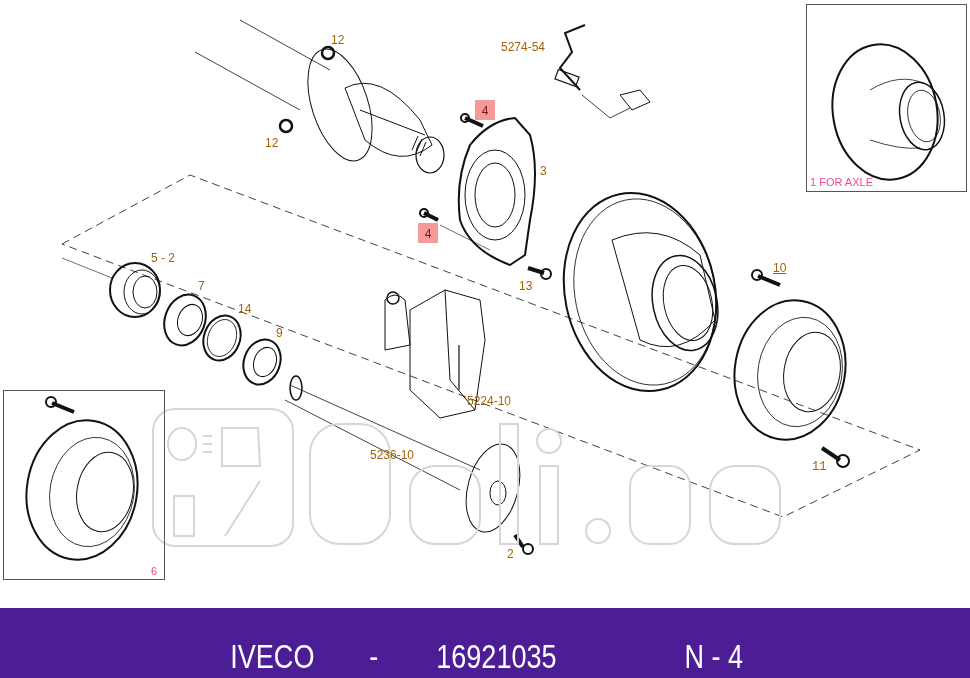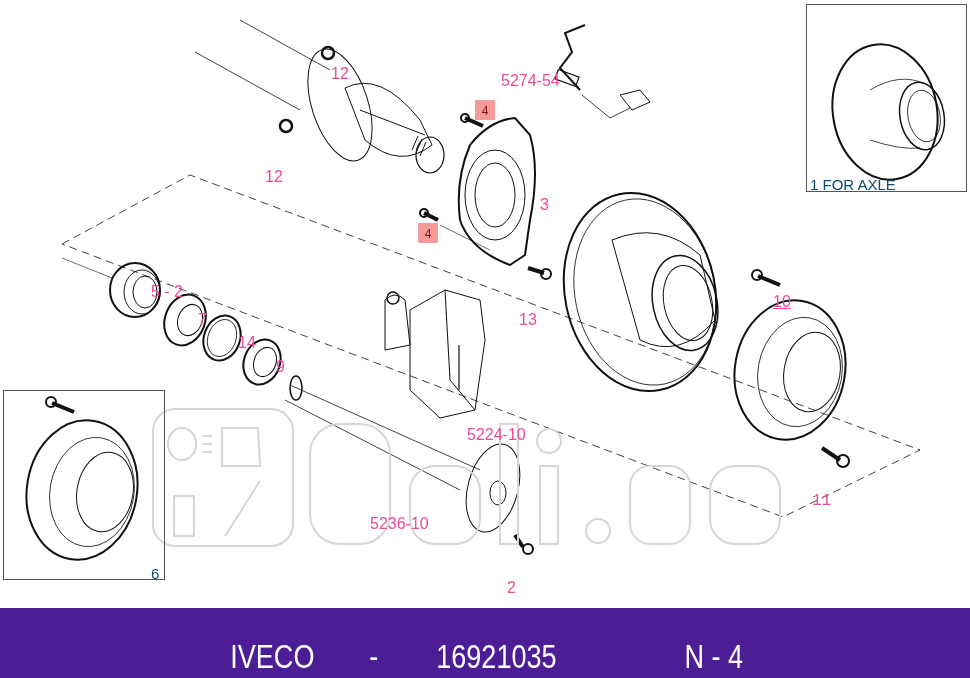--- a/index.html
+++ b/index.html
@@ -1,22 +1,22 @@
 <!DOCTYPE html>
 <html><head>
 <meta charset="utf-8">
 <style>
   html, body { margin:0; padding:0; background:#fff; }
   body { width:970px; height:678px; position:relative; overflow:hidden; font-family:"Liberation Sans", sans-serif; }
   #diagram { position:absolute; left:0; top:0; width:970px; height:580px; background:#fff; }
   #diagram svg { position:absolute; left:0; top:0; }
-  .lbl { position:absolute; font-family:"Liberation Sans", sans-serif; font-size:16px; color:#ec4899; white-space:nowrap; line-height:1;margin-top:32px; }
+  .lbl { position:absolute; font-family:"Liberation Sans", sans-serif; font-size:12px; color:#a16207; white-space:nowrap; line-height:1; }
   .hl { position:absolute; background:#f49a9a; color:#8a1010; font-size:12px; width:20px; height:20px; line-height:22px; text-align:center; font-family:"Liberation Sans", sans-serif; }
   .inset { position:absolute; border:1px solid #555; background:transparent; }
-  .inset-label { position:absolute; font-size:15px; color:#0c4a6e; }
+  .inset-label { position:absolute; font-size:11px; color:#ec4899; }
   #footer { position:absolute; left:0; top:608px; width:970px; height:97px; background:#4c1d95; color:#fff; display:flex; align-items:center; justify-content:center;gap:35px; }
   #footer .part { font-family:"Liberation Sans", sans-serif; font-size:33px; letter-spacing:0px; transform:scaleX(0.82); display:inline-block; }
   #footer .gap { display:inline-block; width:38px; }
   .wm { position:absolute; }
 </style>
 </head>
 <body>
 
 <div id="diagram">
   <svg width="970" height="580" viewBox="0 0 970 580">
@@ -143,21 +143,21 @@
   <div class="lbl" style="left:265px;top:137px;">12</div>
   <div class="lbl" style="left:501px;top:41px;">5274-54</div>
   <div class="lbl" style="left:540px;top:165px;">3</div>
   <div class="lbl" style="left:151px;top:252px;">5 - 2</div>
   <div class="lbl" style="left:198px;top:280px;">7</div>
   <div class="lbl" style="left:238px;top:303px;">14</div>
   <div class="lbl" style="left:276px;top:327px;">9</div>
   <div class="lbl" style="left:519px;top:280px;">13</div>
   <div class="lbl" style="left:773px;top:262px;text-decoration:underline;">10</div>
   <div class="lbl" style="left:467px;top:395px;">5224-10</div>
-  <div class="lbl" style="left:330px;top:484px;padding-left:40px;">5236-10</div>
+  <div class="lbl" style="left:330px;top:449px;padding-left:40px;">5236-10</div>
   <div class="lbl" style="left:812px;top:461px;font-family:Liberation Mono, monospace;">11</div>
   <div class="lbl" style="left:507px;top:548px;">2</div>
 
   <div class="hl" style="left:475px;top:100px;">4</div>
   <div class="hl" style="left:418px;top:223px;">4</div>
 </div>
 
 <div id="footer">
   <span class="part">IVECO</span>
   <span class="part">&nbsp;<span>-</span>&nbsp;</span>

